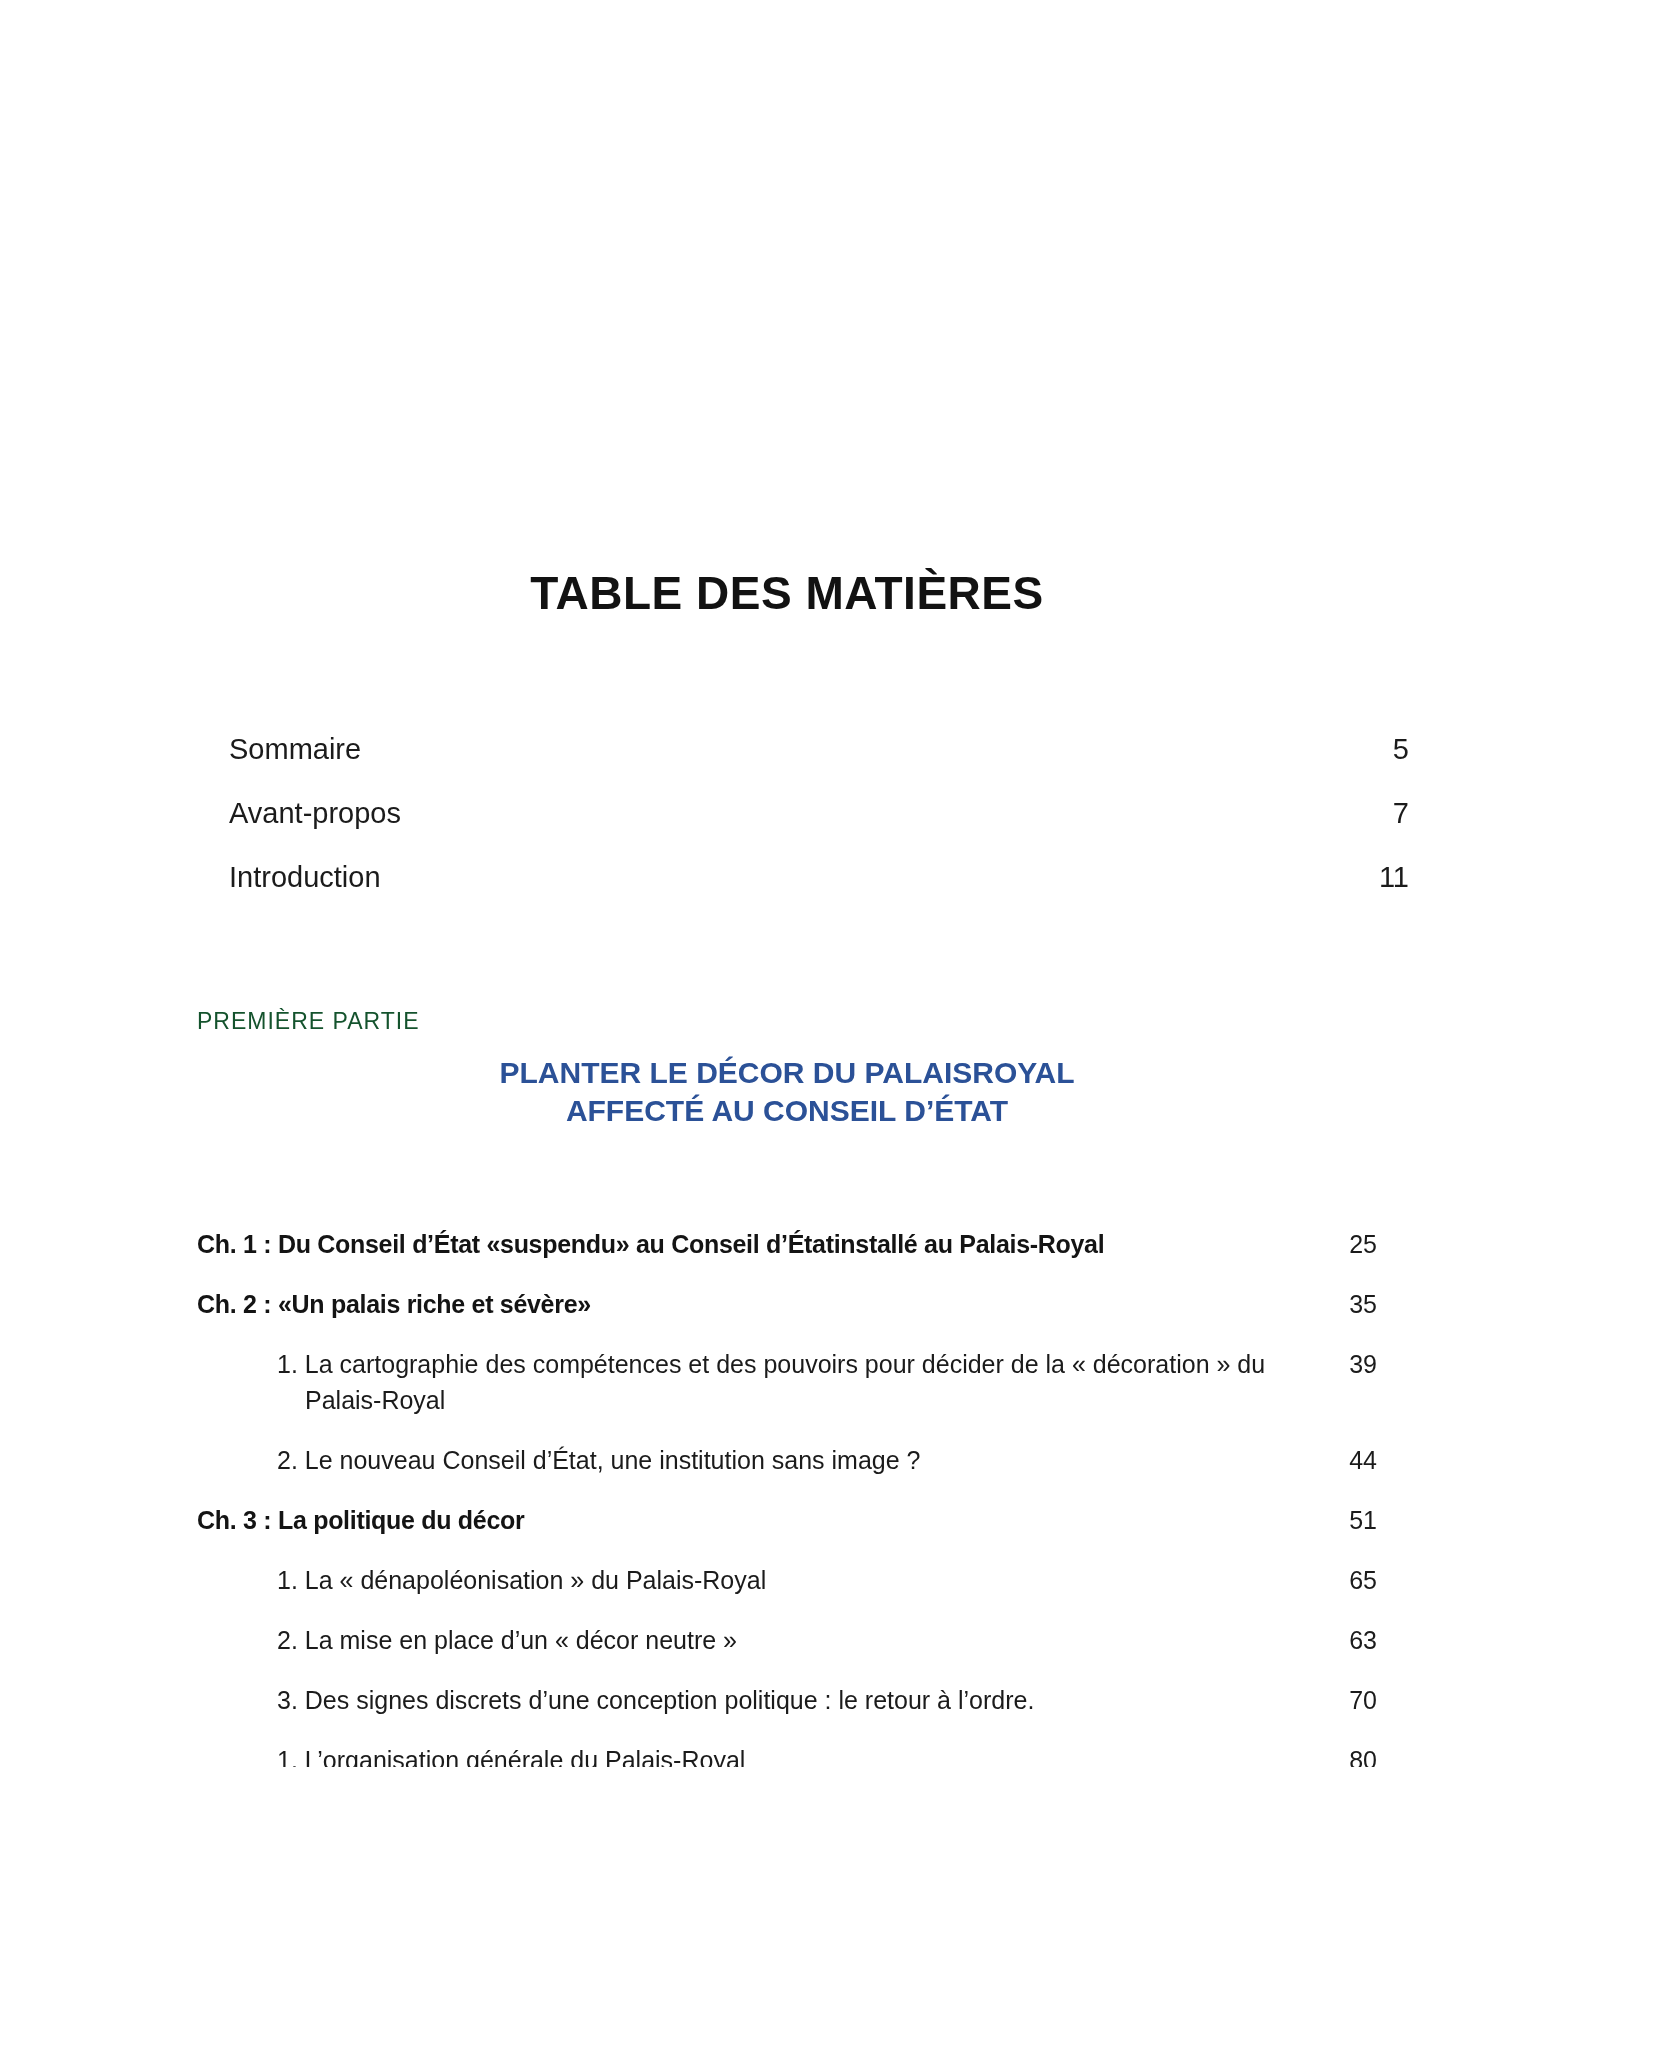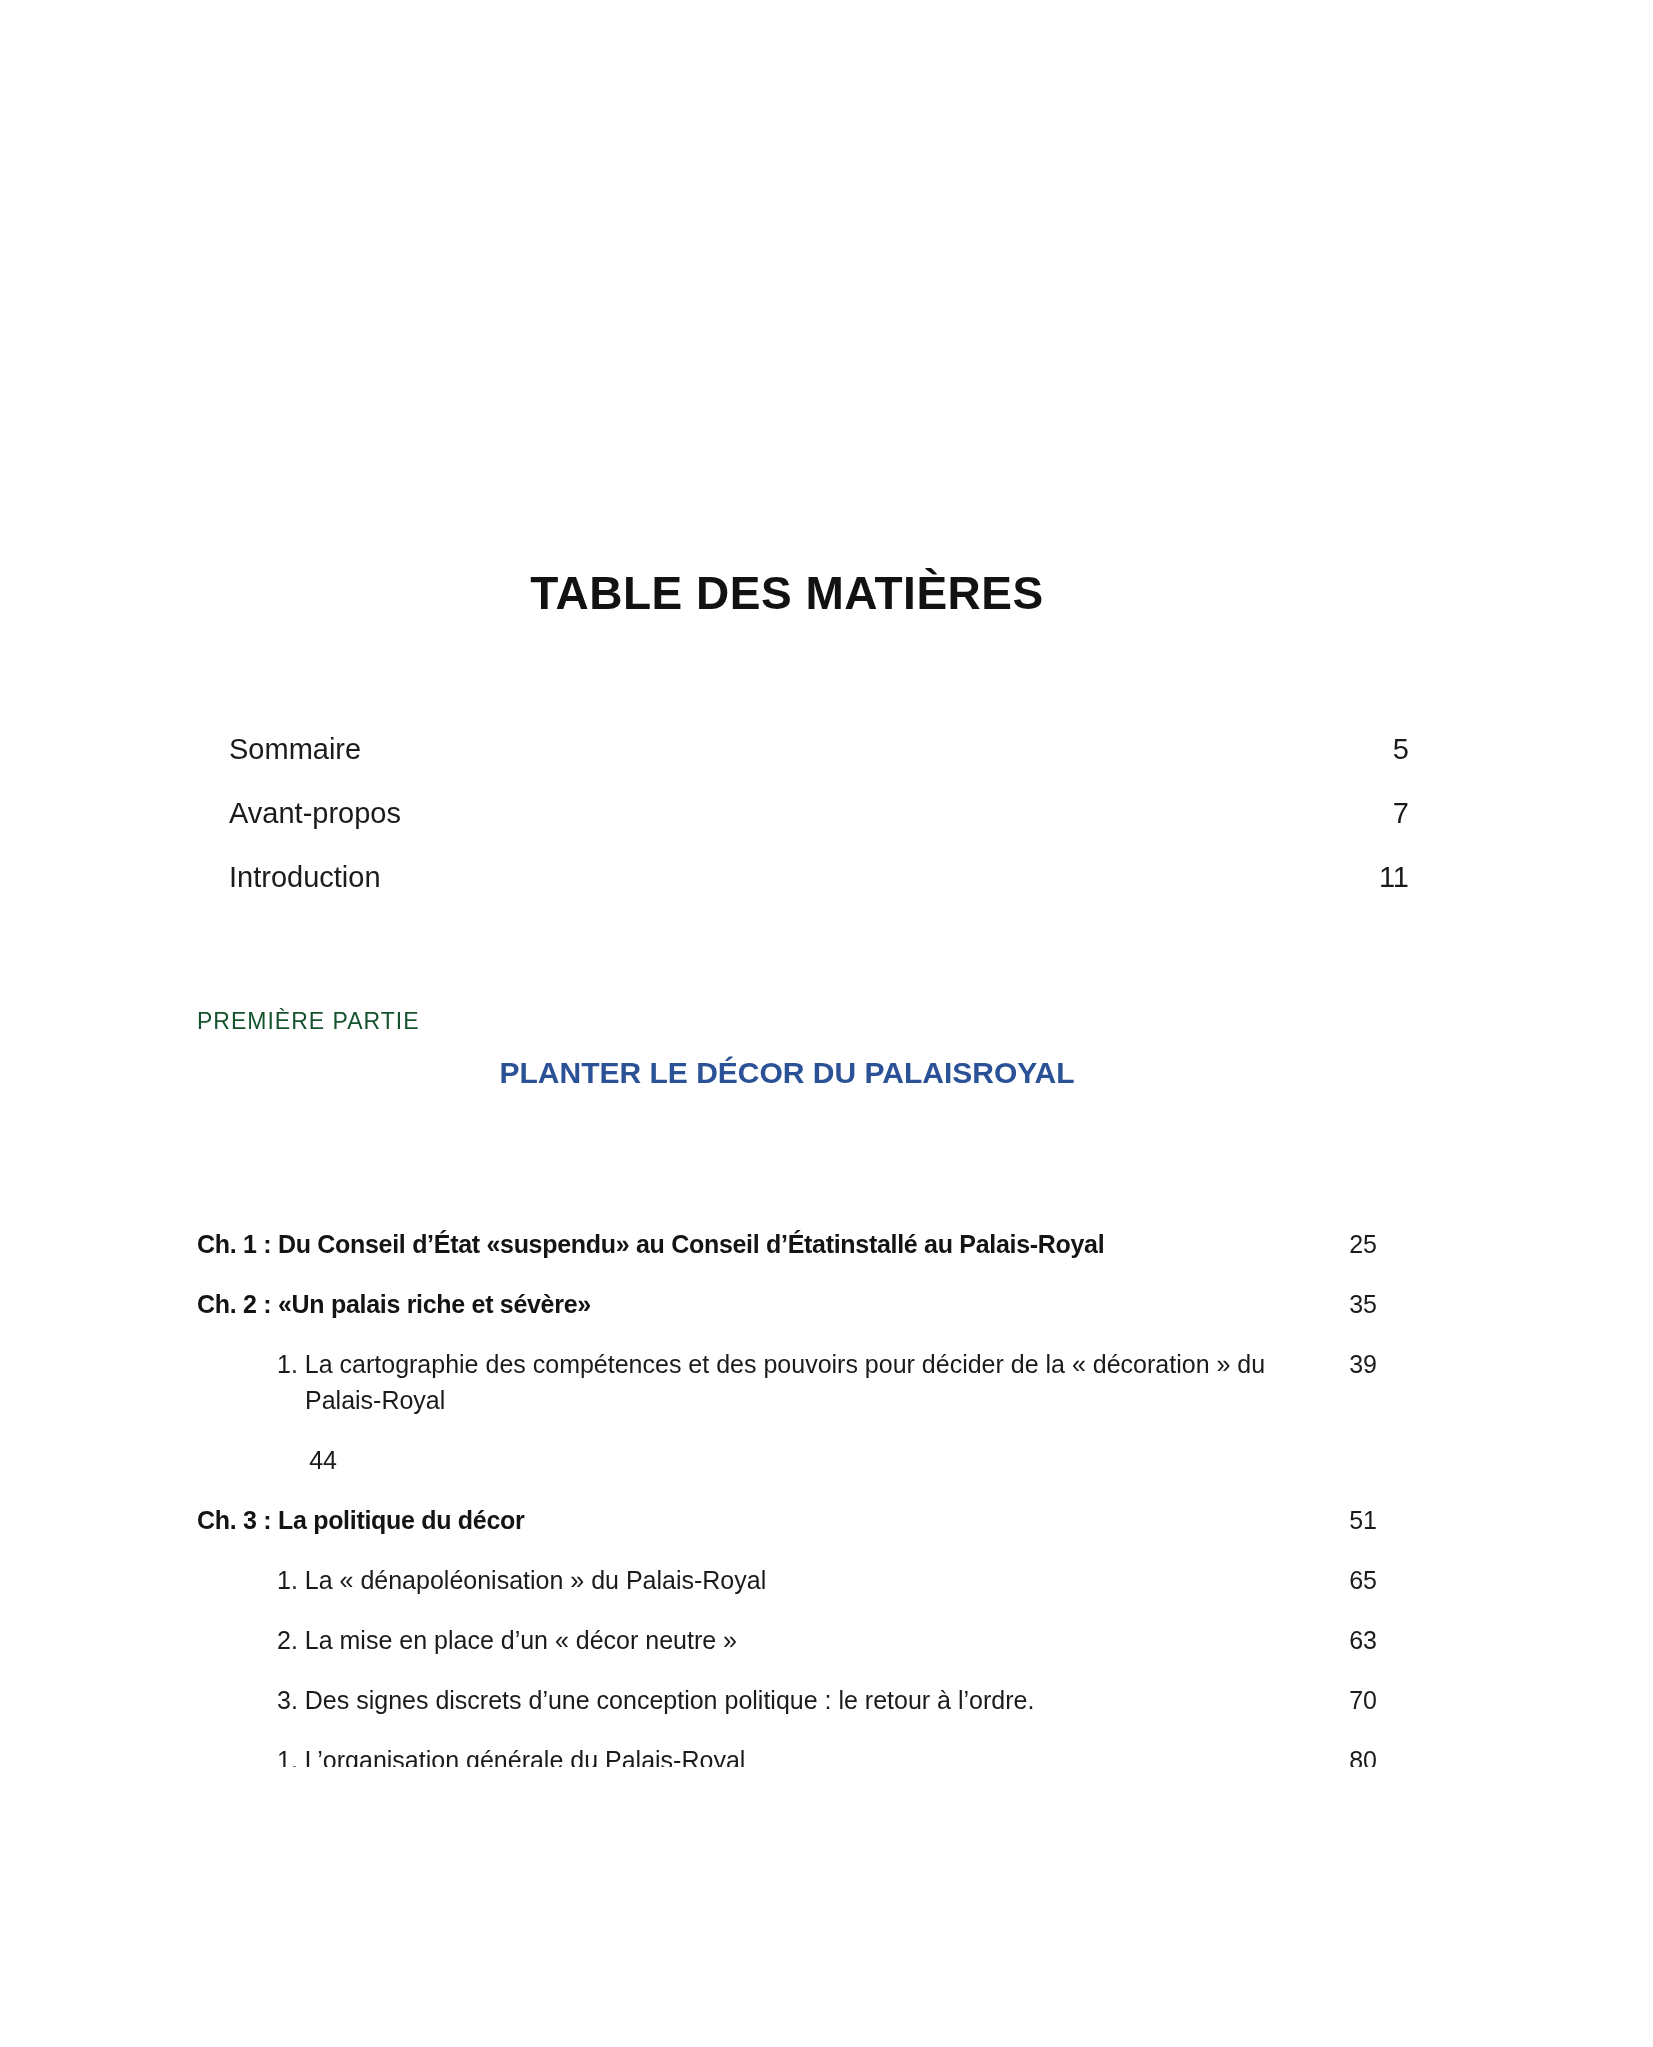--- a/index.html
+++ b/index.html
@@ -66,36 +66,38 @@
       <div class="fm-row">
         <span>Introduction</span>
         <span class="num">11</span>
       </div>
     </div>
 
   <div id="part-kicker">PREMIÈRE PARTIE</div>
 
   <div id="part-title">
     <div>PLANTER LE DÉCOR DU PALAISROYAL</div>
+    <div>AFFECTÉ AU CONSEIL D’ÉTAT</div>
   </div>
 
   <div id="toc-list">
       <div class="row chapter">
         <div class="label">Ch. 1 : Du Conseil d’État «suspendu» au Conseil d’Étatinstallé au Palais-Royal</div>
         <div class="num">25</div>
       </div>
       <div class="row chapter">
         <div class="label">Ch. 2 : «Un palais riche et sévère»</div>
         <div class="num">35</div>
       </div>
       <div class="row sub">
         <div class="label">1. La cartographie des compétences et des pouvoirs pour décider de la « décoration » du Palais-Royal</div>
         <div class="num">39</div>
       </div>
       <div class="row sub">
+        <div class="label">2. Le nouveau Conseil d’État, une institution sans image ?</div>
         <div class="num">44</div>
       </div>
       <div class="row chapter">
         <div class="label">Ch. 3 : La politique du décor</div>
         <div class="num">51</div>
       </div>
       <div class="row sub">
         <div class="label">1. La « dénapoléonisation » du Palais-Royal</div>
         <div class="num">65</div>
       </div>

